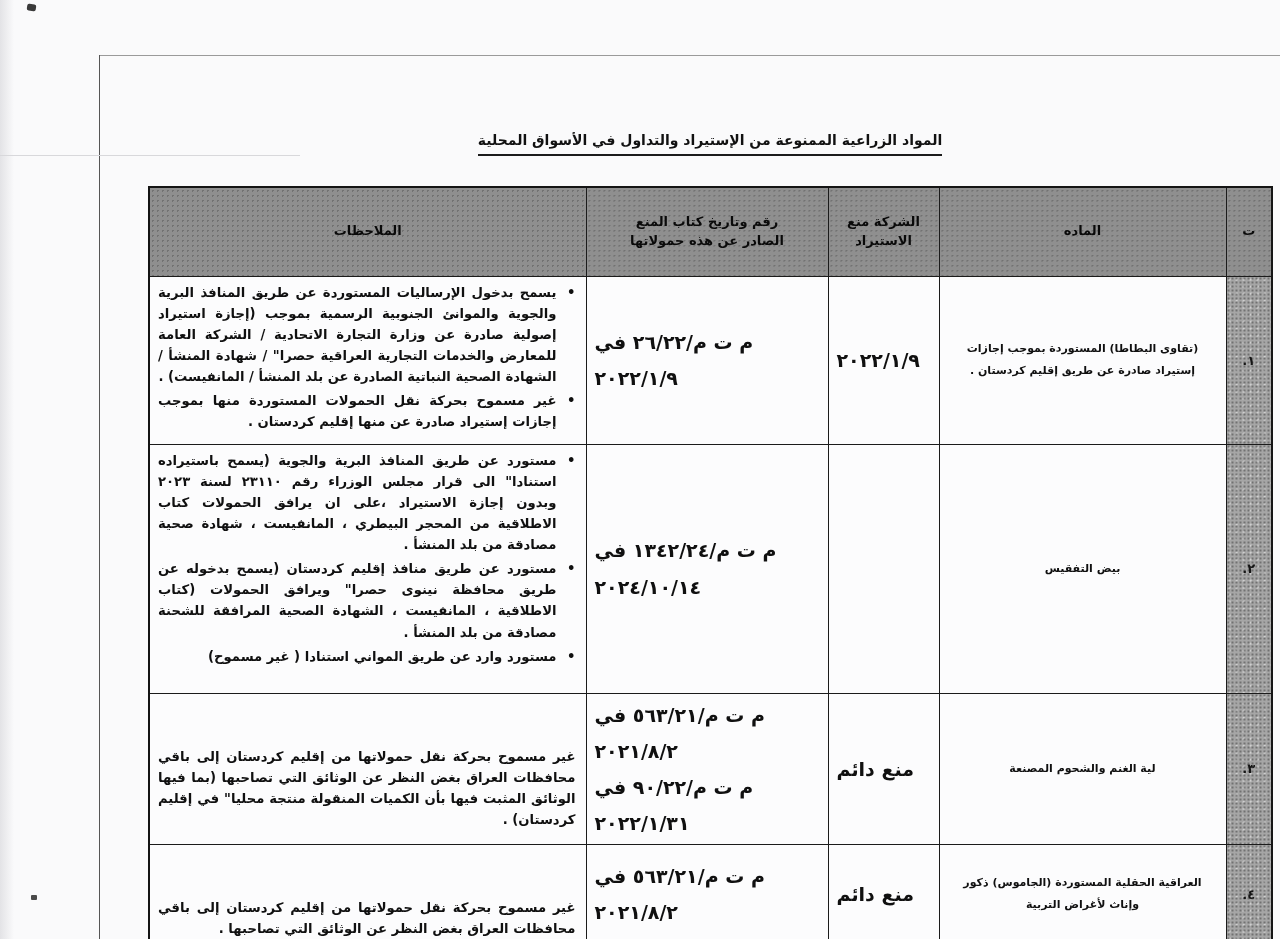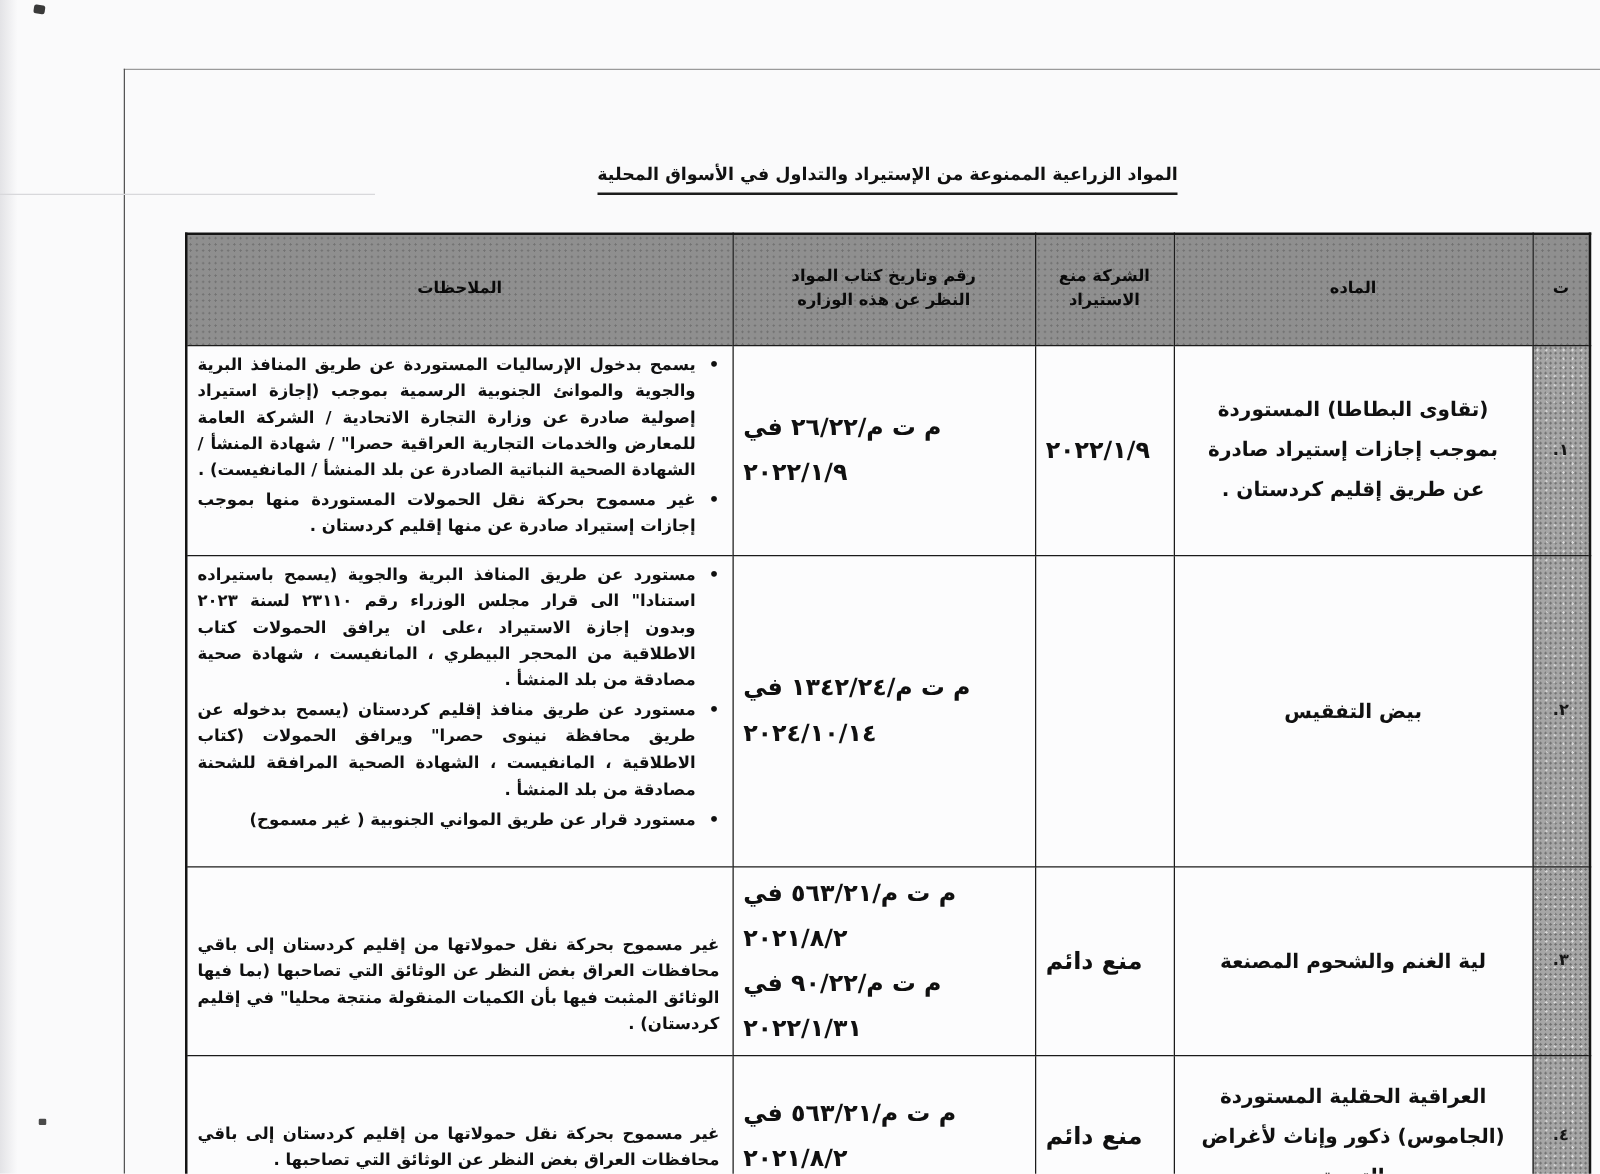--- a/index.html
+++ b/index.html
@@ -54,21 +54,21 @@
     background-size:5px 5px;
     color:#0a0a0a;font-size:13px;line-height:1.45;height:89px;text-align:center;
   }
   td.num-cell{
     background-color:#a6a6a6;
     background-image:radial-gradient(rgba(70,70,70,.55) 1px, transparent 1px),
                      radial-gradient(rgba(235,235,235,.8) 1px, transparent 1px);
     background-size:4px 4px,7px 7px;
     text-align:center;font-size:13px;color:#151515;
   }
-  td.mat-cell{text-align:center;font-size:16px;line-height:2.0;padding:16px 12px;}
+  td.mat-cell{text-align:center;font-size:11px;line-height:2.0;padding:16px 12px;}
   td.date-cell,td.letter-cell{text-align:left;font-size:19px;line-height:1.9;}
   td.notes-cell{vertical-align:top;padding:5px 10px 4px 8px;text-align:justify;text-align-last:right;line-height:1.6;font-size:13.2px;}
 
   .v-top{vertical-align:top;}
   .pt25{padding-top:25px;}
   .pt55{padding-top:55px;}
   .pt8{padding-top:8px;}
 
   .row-h1{height:168px;}
   .row-h2{height:249px;}
@@ -107,22 +107,22 @@
         <col style="width:111px">
         <col style="width:242px">
         <col style="width:437px">
   </colgroup>
   <thead>
     <tr>
       <th>ت</th>
       <th>الماده</th>
       <th>الشركة منع الاستيراد</th>
       <th>
-        <span class="ltr-line">رقم وتاريخ كتاب المواد</span>
-        <span class="ltr-line">النظر عن هذه الوزاره</span>
+        <span class="ltr-line">رقم وتاريخ كتاب المنع</span>
+        <span class="ltr-line">الصادر عن هذه حمولاتها</span>
       </th>
       <th>الملاحظات</th>
     </tr>
   </thead>
   <tbody>
 
     <tr class="row-h1">
       <td class="num-cell">١.</td>
       <td class="mat-cell v-top pt8">(تقاوى البطاطا) المستوردة بموجب إجازات إستيراد صادرة عن طريق إقليم كردستان .</td>
       <td class="date-cell v-top pt25">٢٠٢٢/١/٩</td>
@@ -152,21 +152,21 @@
         <div class="bullet">
           <span class="dot">•</span>
           <span class="bt"><span class="u">مستورد عن طريق المنافذ البرية والجوية</span><span> (يسمح باستيراده استنادا" الى قرار مجلس الوزراء رقم ٢٣١١٠ لسنة ٢٠٢٣ وبدون إجازة الاستيراد ،على ان يرافق الحمولات كتاب الاطلاقية من المحجر البيطري ، المانفيست ، شهادة صحية مصادقة من بلد المنشأ .</span></span>
         </div>
         <div class="bullet">
           <span class="dot">•</span>
           <span class="bt"><span class="u">مستورد عن طريق منافذ إقليم كردستان</span><span> (يسمح بدخوله عن طريق محافظة نينوى حصرا" ويرافق الحمولات (كتاب الاطلاقية ، المانفيست ، الشهادة الصحية المرافقة للشحنة مصادقة من بلد المنشأ .</span></span>
         </div>
         <div class="bullet">
           <span class="dot">•</span>
-          <span class="bt"><span class="u">مستورد قرار عن طريق المواني الجنوبية</span><span>  ( غير مسموح)</span></span>
+          <span class="bt"><span class="u">مستورد وارد عن طريق المواني استنادا</span><span>  ( غير مسموح)</span></span>
         </div>
       </td>
     </tr>
 
     <tr class="row-h3">
       <td class="num-cell">٣.</td>
       <td class="mat-cell">لية الغنم والشحوم المصنعة</td>
       <td class="date-cell">منع دائم</td>
       <td class="letter-cell">
         <div>م ت م/٥٦٣/٢١ في ٢٠٢١/٨/٢</div>

